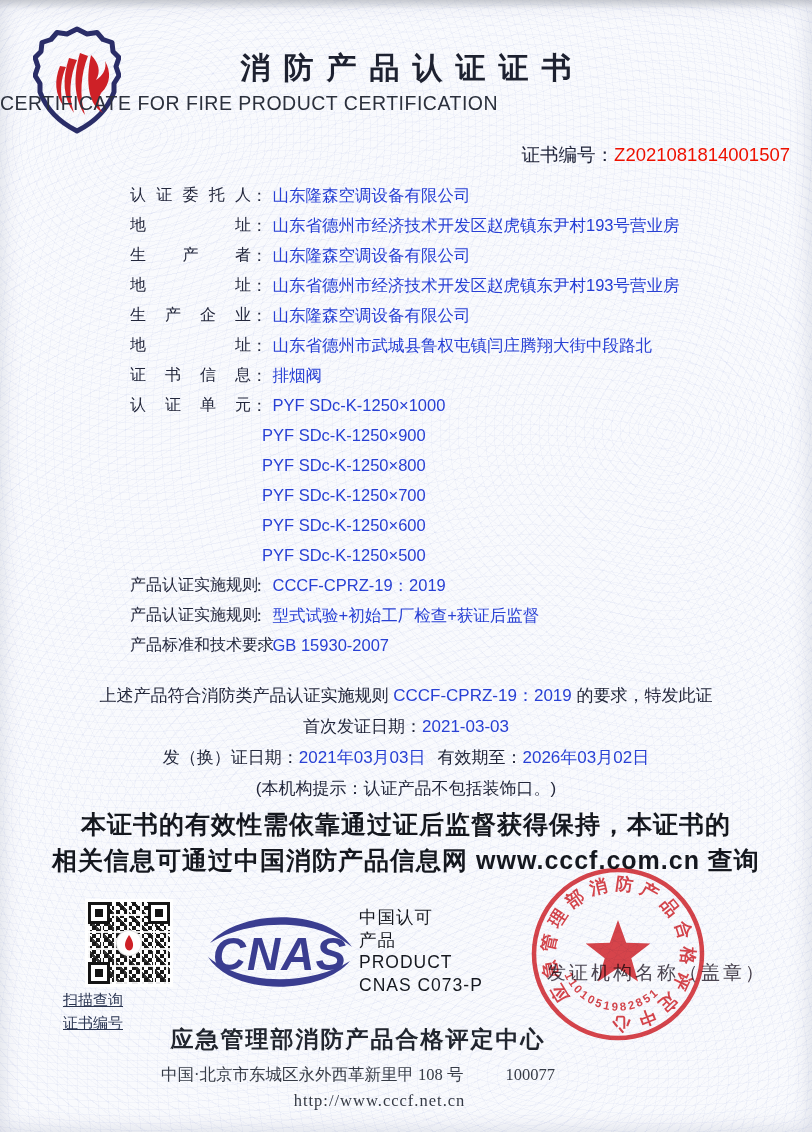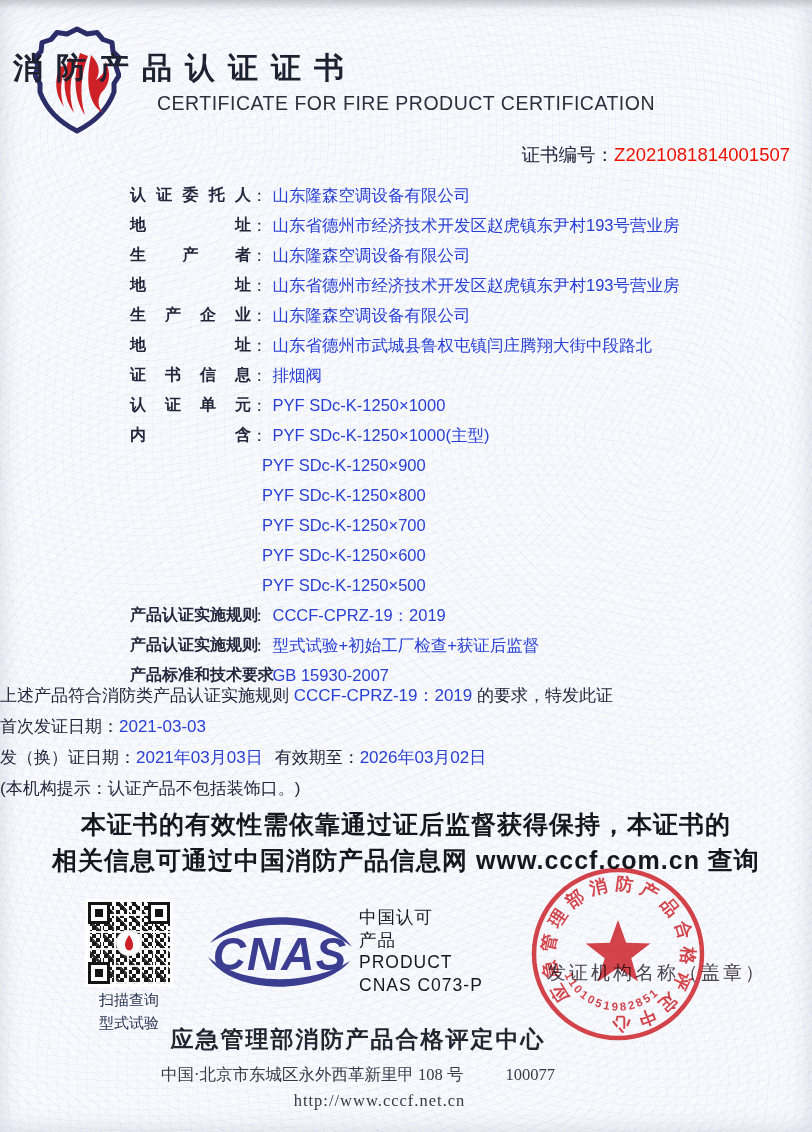--- a/index.html
+++ b/index.html
@@ -10,35 +10,35 @@
       repeating-radial-gradient(circle at 18% 12%, rgba(110,130,205,.055) 0 1px, transparent 1px 7px),
       repeating-radial-gradient(circle at 82% 38%, rgba(110,130,205,.05) 0 1px, transparent 1px 9px),
       repeating-radial-gradient(circle at 35% 72%, rgba(110,130,205,.045) 0 1px, transparent 1px 8px),
       repeating-radial-gradient(circle at 65% 95%, rgba(110,130,205,.05) 0 1px, transparent 1px 10px),
       #f9fafd;
     box-shadow: inset 0 0 22px rgba(110,120,150,.25);
   }
   .scan-edge{position:absolute;top:0;left:0;right:0;height:9px;
     background:linear-gradient(#aeb1b8,rgba(255,255,255,0));opacity:.55;}
   .logo{position:absolute;left:33px;top:22px;}
-  .title-cn{position:absolute;top:48px;left:0;width:812px;
+  .title-cn{position:absolute;top:48px;left:0;width:812px;text-align:center;
     font-size:30px;font-weight:bold;letter-spacing:13px;color:#1d2130;text-indent:13px;}
-  .title-en{position:absolute;top:92px;left:0;width:812px;text-align:center;
+  .title-en{position:absolute;top:92px;left:0;width:812px;
     font-size:19.5px;color:#2b303c;letter-spacing:.5px;}
   .certno{position:absolute;top:142px;right:22px;font-size:18.5px;white-space:nowrap;}
   .certno .lab{color:#20243a;}
   .certno .num{color:#ee1100;}
   .fields{position:absolute;top:180px;left:130px;font-size:16.5px;}
   .frow{height:30px;line-height:30px;white-space:nowrap;}
   .lbl{display:inline-block;width:121px;text-align:justify;text-align-last:justify;
-    color:#23273c;font-size:16px;vertical-align:top;font-weight:bold;}
+    color:#23273c;font-size:16px;vertical-align:top;}
   .cln{color:#23273c;}
   .val{color:#2840d4;padding-left:5px;}
   .sub{padding-left:132px;color:#2840d4;height:30px;line-height:30px;}
-  .centerblock{position:absolute;top:680px;left:0;width:812px;
+  .centerblock{position:absolute;top:680px;left:0;width:812px;text-align:center;
     font-size:17px;color:#22263a;}
   .centerblock .cline{height:31px;line-height:31px;white-space:nowrap;}
   .blue{color:#2840d4;}
   .gap{display:inline-block;width:12px;}
   .notice{position:absolute;top:806px;left:0;width:812px;text-align:center;
     font-size:25px;font-weight:bold;color:#15181f;letter-spacing:1px;}
   .notice .nline{height:36px;line-height:36px;white-space:nowrap;}
   .rednote{position:absolute;top:874px;left:0;width:700px;text-align:center;
     font-size:15.5px;font-weight:bold;color:#e60012;white-space:nowrap;}
   .qr{position:absolute;left:85px;top:899px;width:88px;height:88px;background:#fff;}
@@ -48,22 +48,22 @@
       repeating-linear-gradient(0deg, rgba(255,255,255,.9) 0 2px, transparent 2px 17px),
       repeating-linear-gradient(45deg, rgba(20,20,20,.85) 0 3px, transparent 3px 11px),
       repeating-conic-gradient(#191919 0% 25%, #ffffff 0% 50%);
     background-size:auto,auto,auto,8px 8px;}
   .fndr{position:absolute;width:16px;height:16px;border:3px solid #141414;background:#fff;}
   .fndr::after{content:"";position:absolute;left:4px;top:4px;width:8px;height:8px;background:#141414;}
   .fndr.tl{left:3px;top:3px;} .fndr.tr{right:3px;top:3px;} .fndr.bl{left:3px;bottom:3px;}
   .qr-badge{position:absolute;left:32px;top:32px;width:24px;height:24px;border-radius:50%;
     background:#fff;box-shadow:0 0 0 1px #e3e3e3;}
   .qr-badge svg{position:absolute;left:2px;top:2px;}
-  .qr-cap{position:absolute;left:63px;top:988px;width:132px;text-align:center;
-    font-size:15px;color:#2a3552;line-height:23px;}
+  .qr-cap{position:absolute;left:63px;top:988px;width:132px;
+    font-size:15px;color:#2a3552;line-height:23px;text-decoration:underline;}
   .cnas-logo{position:absolute;left:196px;top:903px;}
   .cnas-text{position:absolute;left:359px;top:906px;font-size:17.5px;line-height:22.5px;
     color:#15181f;letter-spacing:1px;}
   .issuer{position:absolute;left:547px;top:960px;font-size:19px;color:#4a4450;
     font-family:"Liberation Serif","DejaVu Serif",serif;letter-spacing:3px;white-space:nowrap;z-index:2;}
   .stamp{position:absolute;left:523px;top:859px;width:190px;height:190px;
     mix-blend-mode:multiply;opacity:.92;z-index:3;}
   .footer{position:absolute;left:0;top:1024px;width:716px;text-align:center;
     font-family:"Liberation Serif","DejaVu Serif",serif;color:#22262f;}
   .footer .org{font-size:23px;font-weight:bold;letter-spacing:2px;}
@@ -113,23 +113,20 @@
     </div>
     <div class="frow">
       <span class="lbl">地址</span><span class="cln">：</span><span class="val">山东省德州市武城县鲁权屯镇闫庄腾翔大街中段路北</span>
     </div>
     <div class="frow">
       <span class="lbl">证书信息</span><span class="cln">：</span><span class="val">排烟阀</span>
     </div>
     <div class="frow">
       <span class="lbl">认证单元</span><span class="cln">：</span><span class="val">PYF SDc-K-1250×1000</span>
     </div>
-    <div class="frow">
-      <span class="lbl">内含</span><span class="cln">：</span><span class="val">PYF SDc-K-1250×1000(主型)</span>
-    </div>
     <div class="sub">PYF SDc-K-1250×900</div>
     <div class="sub">PYF SDc-K-1250×800</div>
     <div class="sub">PYF SDc-K-1250×700</div>
     <div class="sub">PYF SDc-K-1250×600</div>
     <div class="sub">PYF SDc-K-1250×500</div>
     <div class="frow">
       <span class="lbl">产品认证实施规则</span><span class="cln">：</span><span class="val">CCCF-CPRZ-19：2019</span>
     </div>
     <div class="frow">
       <span class="lbl">产品认证实施规则</span><span class="cln">：</span><span class="val">型式试验+初始工厂检查+获证后监督</span>
@@ -163,21 +160,21 @@
     <div class="fndr tr"></div>
     <div class="fndr bl"></div>
     <div class="qr-badge">
       <svg width="20" height="20" viewBox="0 0 20 20">
         <path d="M10,2 C6,8 5,12 7,15.5 C8.5,18 12,18 13.3,15.5 C15.5,11.5 13,6 10,2 Z" fill="#ce2127"></path>
       </svg>
     </div>
   </div>
   <div class="qr-cap">
     <div>扫描查询</div>
-    <div>型式试验</div>
+    <div>证书编号</div>
   </div>
 
   <div class="cnas-logo">
     <svg width="168" height="100" viewBox="0 0 168 100">
       <path d="M14,40 C40,8 128,2 156,44 C120,14 52,16 14,40 Z" fill="#3a3d90"></path>
       <path d="M154,58 C128,90 40,96 12,54 C48,84 116,82 154,58 Z" fill="#3a3d90"></path>
       <text x="84" y="67" text-anchor="middle" font-family="Liberation Sans, sans-serif" font-size="46" font-weight="bold" font-style="italic" letter-spacing="1" fill="#3a3d90">CNAS</text>
     </svg>
   </div>
 

